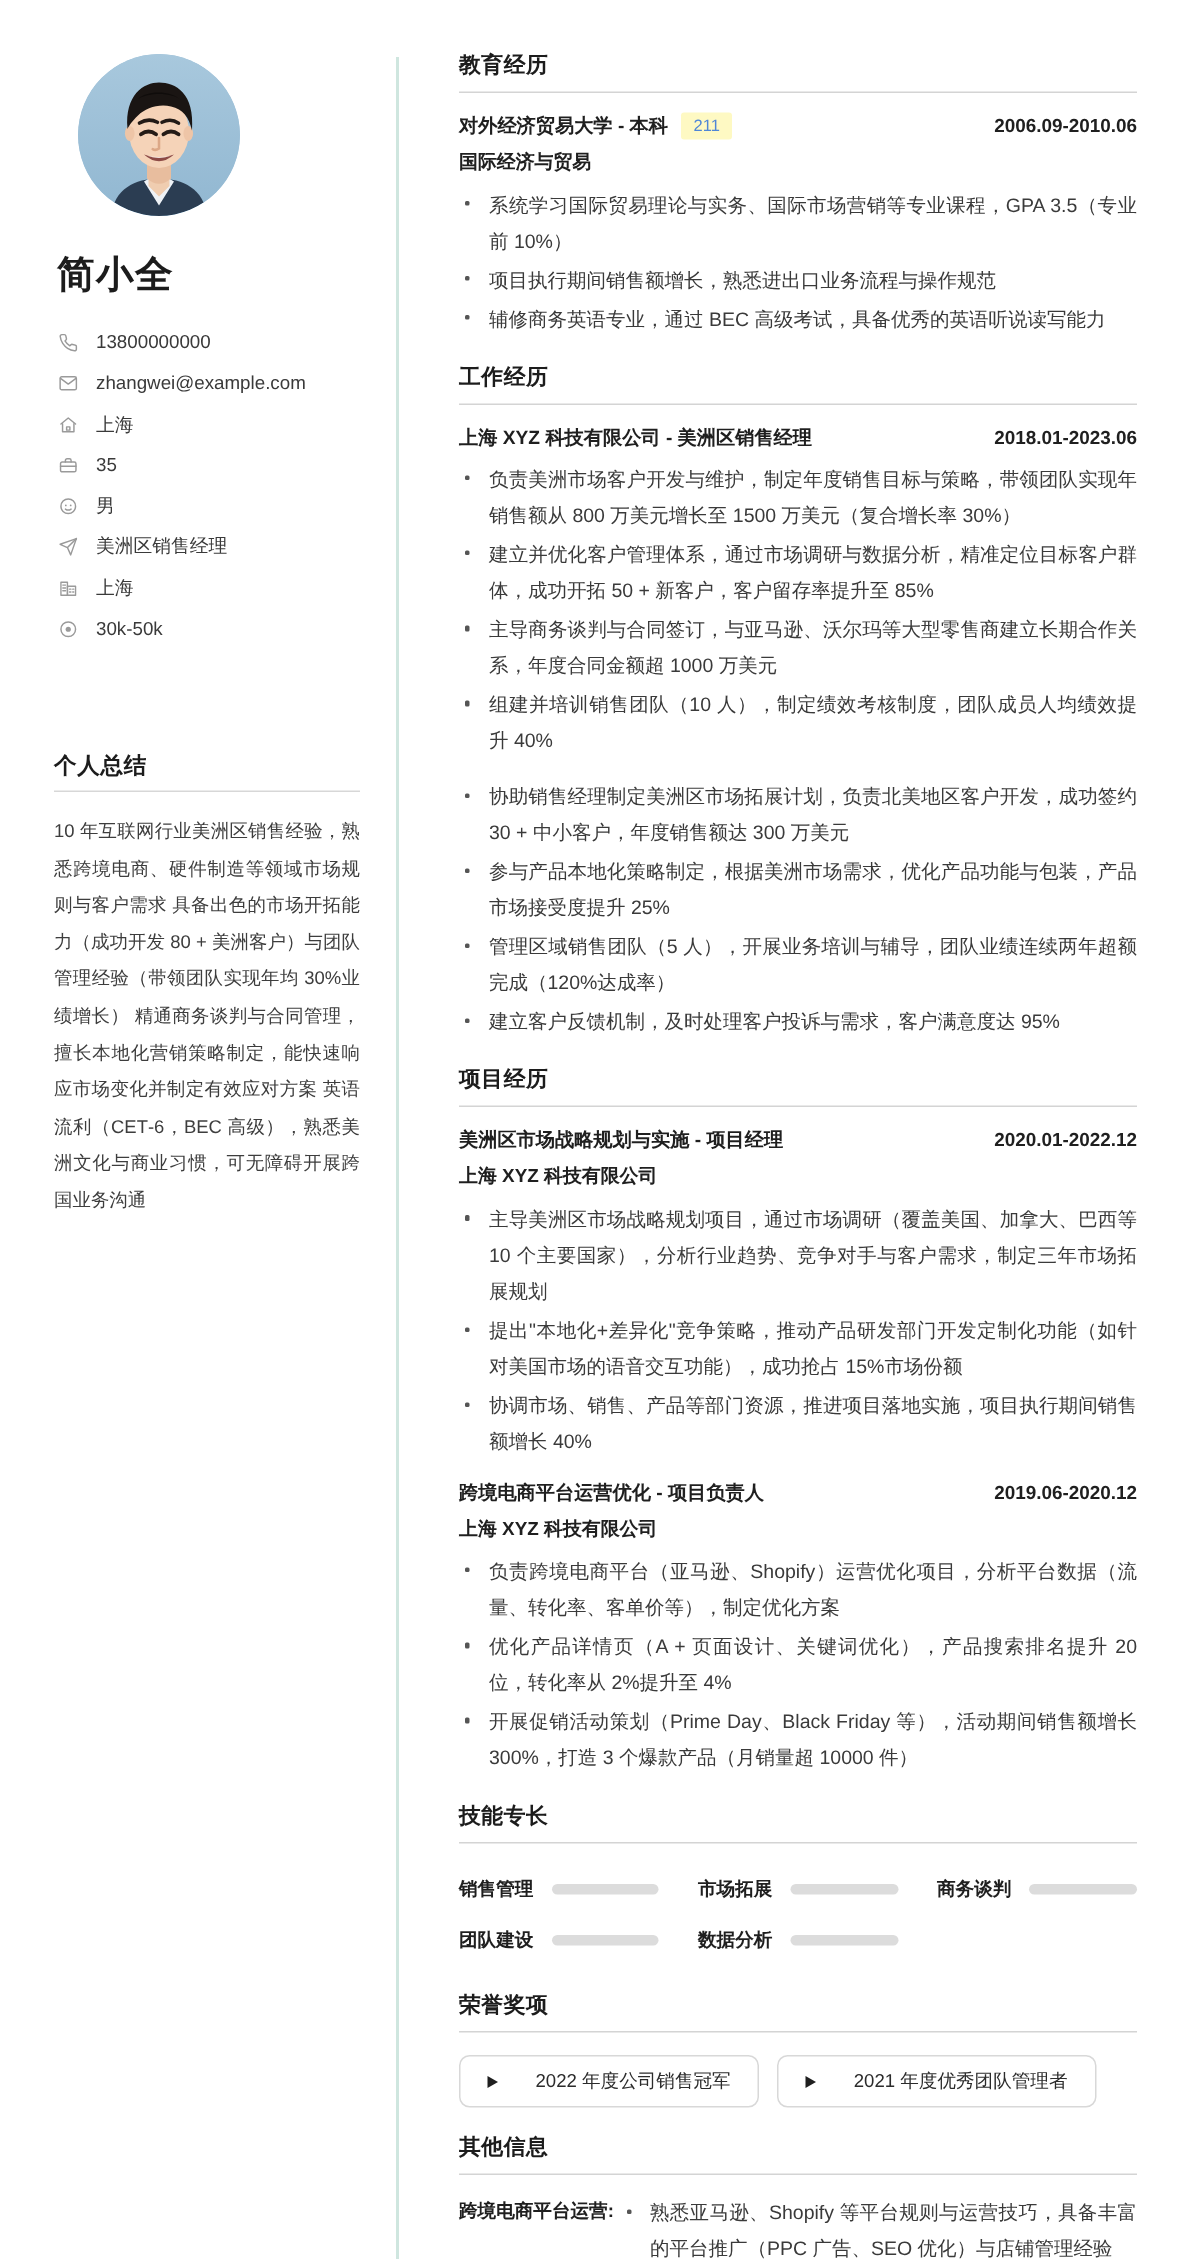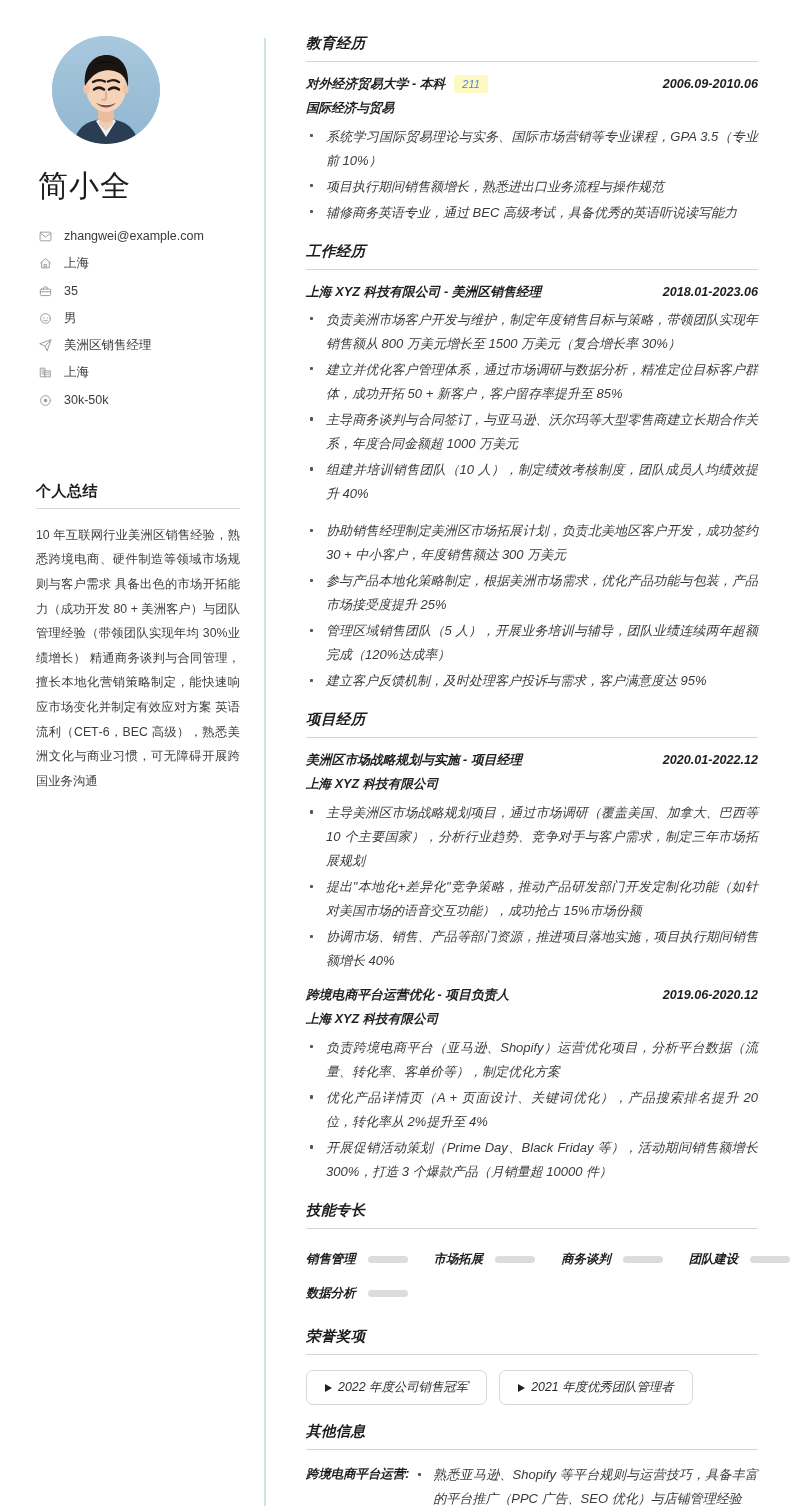--- a/index.html
+++ b/index.html
@@ -40,22 +40,22 @@
     height: 108px;
     border-radius: 50%;
     overflow: hidden;
     background: #9dc0d8;
     margin: 4px 0 0 16px;
     position: relative;
   }
   .avatar svg { display: block; width: 108px; height: 108px; }
 
   .person-name {
-    font-size: 30px;
-    font-weight: 400;
+    font-size: 25px;
+    font-weight: 700;
     letter-spacing: 1px;
     color: #1c1c1c;
     margin: 22px 0 16px 2px;
   }
 
   .contact-list { list-style: none; }
   .contact-item {
     display: flex;
     align-items: center;
     gap: 11px;
@@ -92,21 +92,20 @@
     color: #3d3d3d;
     text-align: justify;
     word-break: break-all;
   }
 
   
   .main {
     flex: 1;
     padding: 34px 36px 20px 40px;
     min-width: 0;
-    font-style: italic;
   }
   .sec { margin-bottom: 17px; }
   .sec-head {
     font-size: 14.5px;
     font-weight: 700;
     color: #1c1c1c;
     padding-bottom: 8px;
     border-bottom: 1.3px solid #d4d4d4;
     margin-bottom: 13px;
     letter-spacing: 0.4px;
@@ -169,21 +168,21 @@
     top: 9.5px;
     width: 3.2px;
     height: 3.2px;
     background: #555;
     border-radius: 1px;
   }
 
   
   .skills-grid {
     display: grid;
-    grid-template-columns: 1fr 1fr 1fr 1fr;
+    grid-template-columns: 1fr 1fr 1fr;
     column-gap: 26px;
     row-gap: 0;
   }
   .skill {
     display: flex;
     align-items: center;
     gap: 12px;
     padding: 8.5px 0;
   }
   .skill-label {
@@ -205,21 +204,21 @@
     height: 100%;
     border-radius: 4px;
     background: #7ccf9e;
   }
 
   
   .honor-row { display: flex; gap: 12px; flex-wrap: wrap; padding-top: 2px; }
   .honor-chip {
     display: inline-flex;
     align-items: center;
-    gap: 6px;
+    gap: 25px;
     border: 1px solid #d8d8d8;
     border-radius: 7px;
     padding: 8px 18px;
     font-size: 12.4px;
     color: #2b2b2b;
     background: #fff;
     white-space: nowrap;
   }
   .honor-chip .tri {
     width: 0; height: 0;
@@ -308,20 +307,28 @@
         </g>
       </svg>
     </div>
 
     <h1 class="person-name">简小全</h1>
 
     <ul class="contact-list">
       <li class="contact-item">
         <span class="ico">
           <svg viewBox="0 0 24 24" fill="none" stroke="currentColor" stroke-width="1.8" stroke-linecap="round" stroke-linejoin="round">
+              <path d="M22 16.9v3a2 2 0 0 1-2.2 2 19.8 19.8 0 0 1-8.6-3.1 19.5 19.5 0 0 1-6-6A19.8 19.8 0 0 1 2.1 4.2 2 2 0 0 1 4.1 2h3a2 2 0 0 1 2 1.7c.1 1 .3 1.9.6 2.8a2 2 0 0 1-.5 2.1L8 9.8a16 16 0 0 0 6 6l1.2-1.2a2 2 0 0 1 2.1-.5c.9.3 1.8.5 2.8.6a2 2 0 0 1 1.9 2.2z"></path>
+            </svg>
+        </span>
+        <span class="ctext">13800000000</span>
+      </li>
+      <li class="contact-item">
+        <span class="ico">
+          <svg viewBox="0 0 24 24" fill="none" stroke="currentColor" stroke-width="1.8" stroke-linecap="round" stroke-linejoin="round">
               <rect x="2" y="4" width="20" height="16" rx="2"></rect>
               <path d="m2.5 6 9.5 7 9.5-7"></path>
             </svg>
         </span>
         <span class="ctext">zhangwei@example.com</span>
       </li>
       <li class="contact-item">
         <span class="ico">
           <svg viewBox="0 0 24 24" fill="none" stroke="currentColor" stroke-width="1.8" stroke-linecap="round" stroke-linejoin="round">
               <path d="M3 10.5 12 3l9 7.5"></path>

